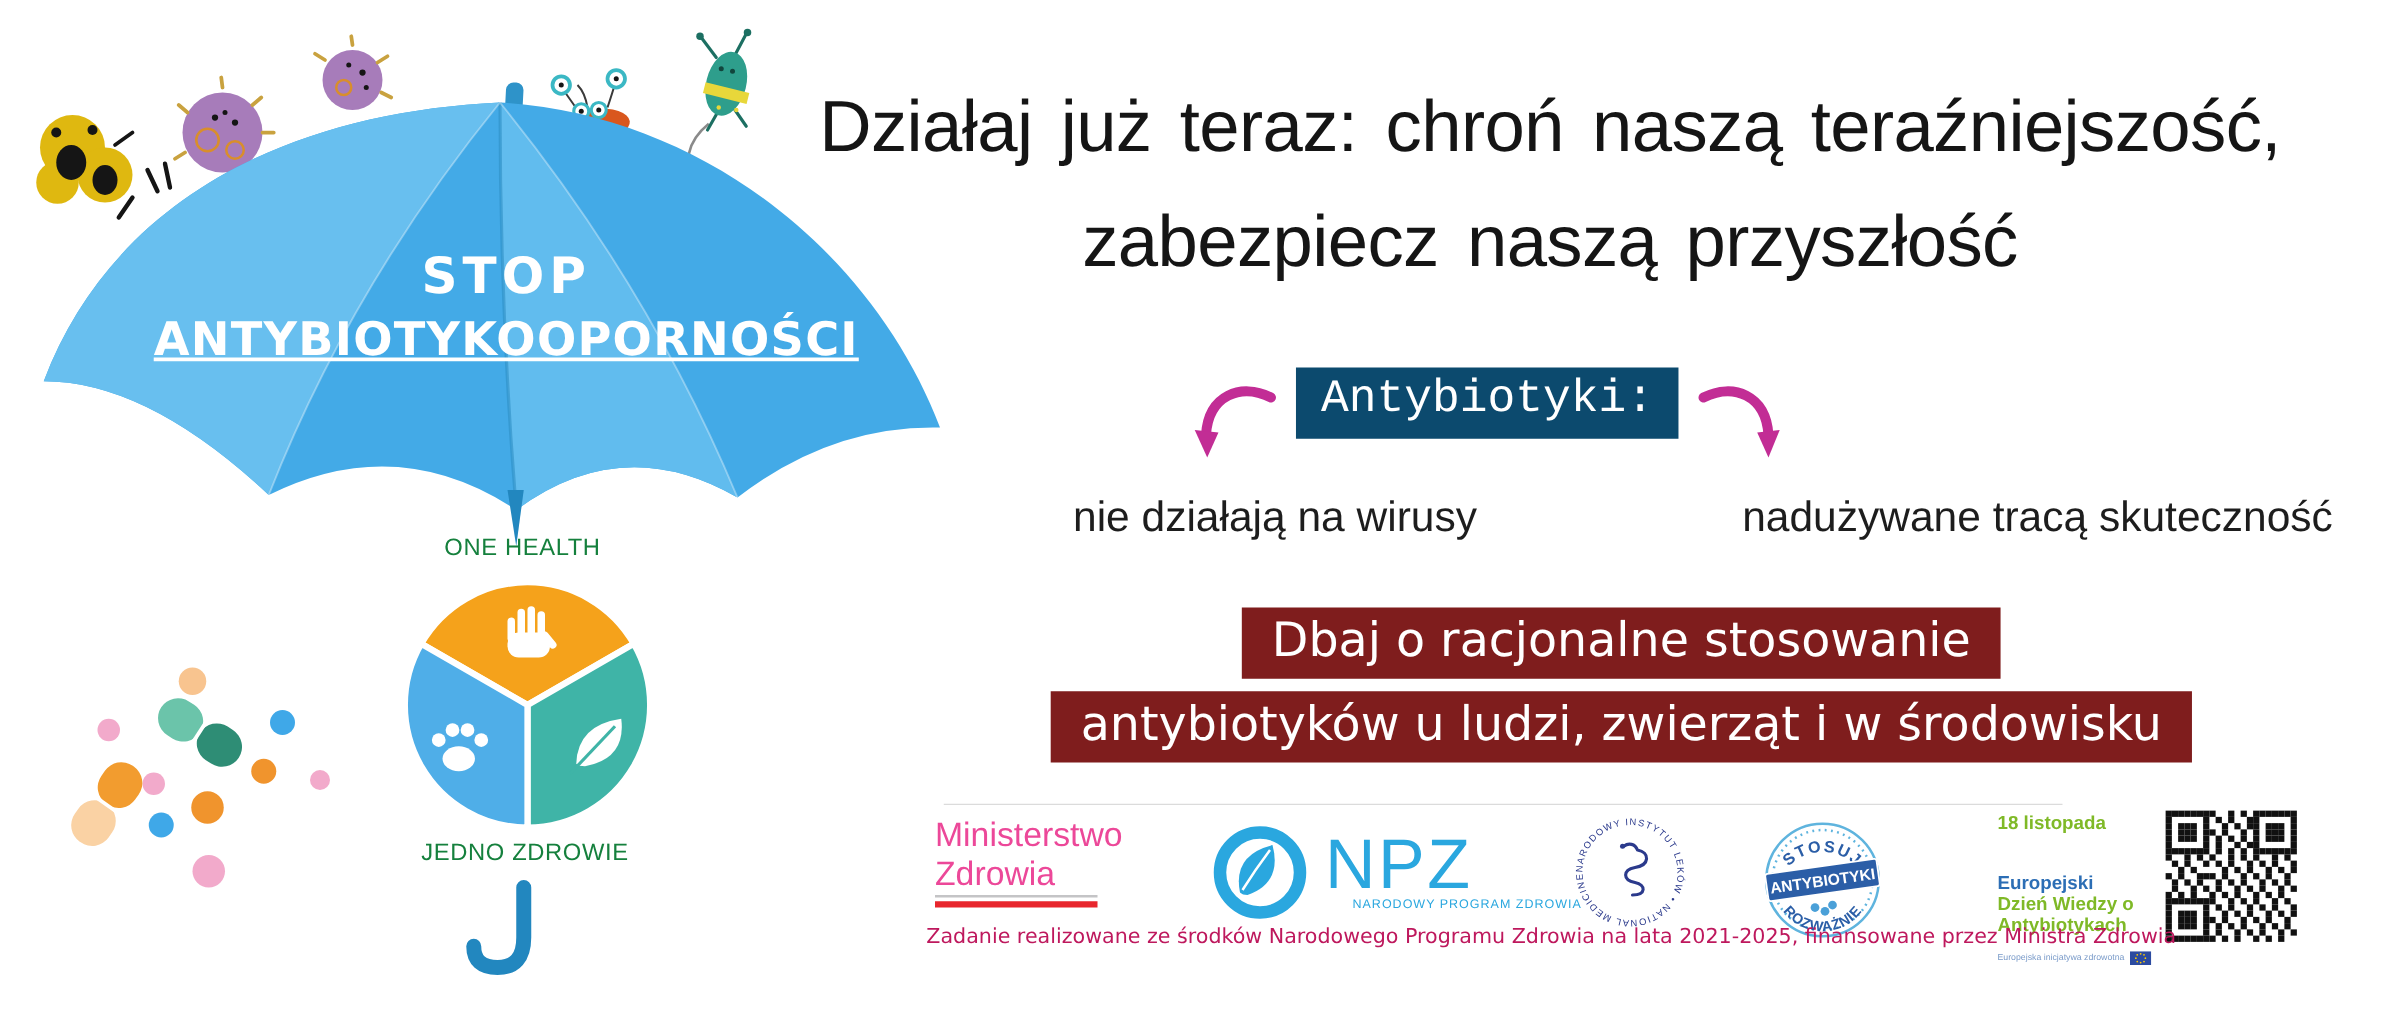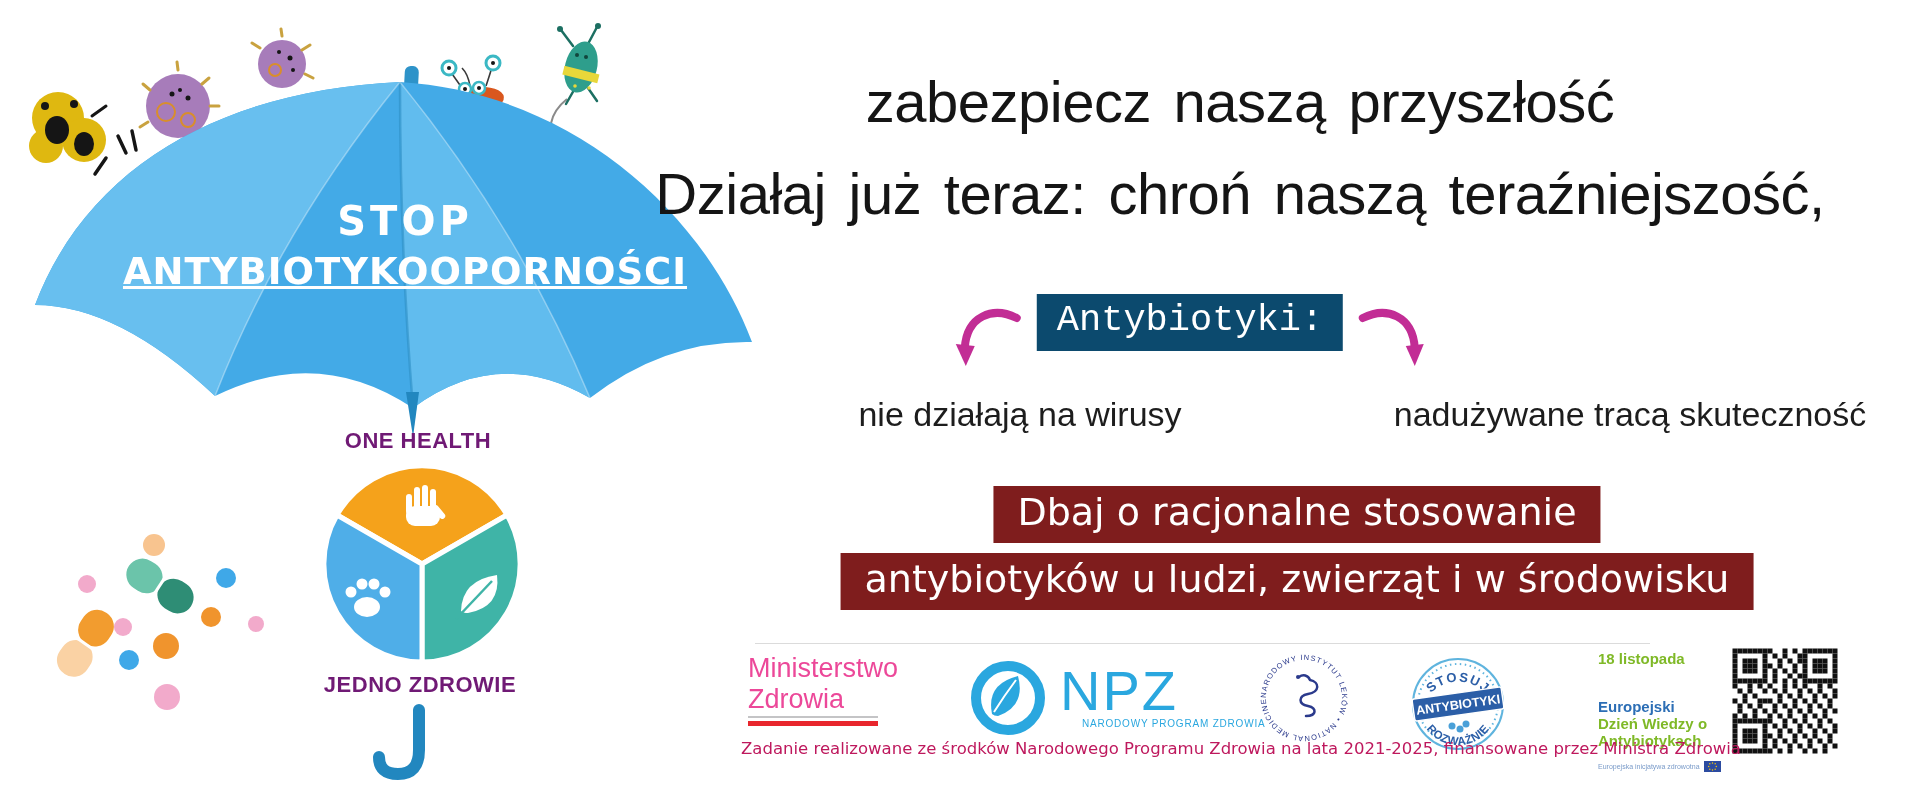--- a/index.html
+++ b/index.html
@@ -6,22 +6,22 @@
   .poster{position:relative;width:1920px;height:810px;background:#ffffff;overflow:hidden;
           font-family:"Liberation Sans",sans-serif;}
   .abs{position:absolute;}
 
   
   #left-art{position:absolute;left:0;top:0;width:800px;height:810px;}
   .umbrella-text{position:absolute;left:0;width:810px;text-align:center;color:#ffffff;
                  font-family:"DejaVu Sans",sans-serif;font-weight:bold;}
   .umb-line1{top:198px;font-size:40px;letter-spacing:4px;}
   .umb-line2{top:250px;font-size:37px;letter-spacing:1px;text-decoration:underline;}
-  .oh-label{position:absolute;width:400px;text-align:center;color:#701a75;
-            font-weight:bold;font-size:22px;letter-spacing:0.5px;}
+  .oh-label{position:absolute;width:400px;text-align:center;color:#15803d;
+            font-weight:normal;font-size:19px;letter-spacing:0.5px;}
   #one-health-en{left:218px;top:428px;}
   #one-health-pl{left:220px;top:672px;}
 
   
   .headline{position:absolute;left:1240px;top:56px;transform:translateX(-50%);
             text-align:center;color:#151515;font-size:58px;line-height:92px;
             letter-spacing:-0.5px;word-spacing:7px;white-space:nowrap;}
   .badge-row{position:absolute;left:1190px;top:294px;transform:translateX(-50%);
              display:flex;align-items:flex-start;gap:14px;}
   .badge{background:#0c4a6e;color:#ffffff;font-family:Liberation Mono, monospace;
@@ -180,22 +180,22 @@
       <circle cx="167" cy="697" r="13" fill="#F2AACB"></circle>
     </g>
   </svg>
 
   <div class="umbrella-text umb-line1">STOP</div>
   <div class="umbrella-text umb-line2">ANTYBIOTYKOOPORNOŚCI</div>
   <div class="oh-label" id="one-health-en">ONE HEALTH</div>
   <div class="oh-label" id="one-health-pl">JEDNO ZDROWIE</div>
 
   <div class="headline">
+    <div>Działaj już teraz: chroń naszą teraźniejszość,</div>
     <div>zabezpiecz naszą przyszłość</div>
-    <div>Działaj już teraz: chroń naszą teraźniejszość,</div>
   </div>
 
   <div class="badge-row">
     <svg class="arrow-svg" width="70" height="70" viewBox="0 0 70 70">
       <path d="M 64 14 C 40 2 14 12 12 44" fill="none" stroke="#C22D95" stroke-width="8" stroke-linecap="round"></path>
       <polygon points="3,40 22,42 13,62" fill="#C22D95"></polygon>
     </svg>
     <div class="badge">Antybiotyki:</div>
     <svg class="arrow-svg" width="70" height="70" viewBox="0 0 70 70">
       <path d="M 6 14 C 30 2 56 12 58 44" fill="none" stroke="#C22D95" stroke-width="8" stroke-linecap="round"></path>

